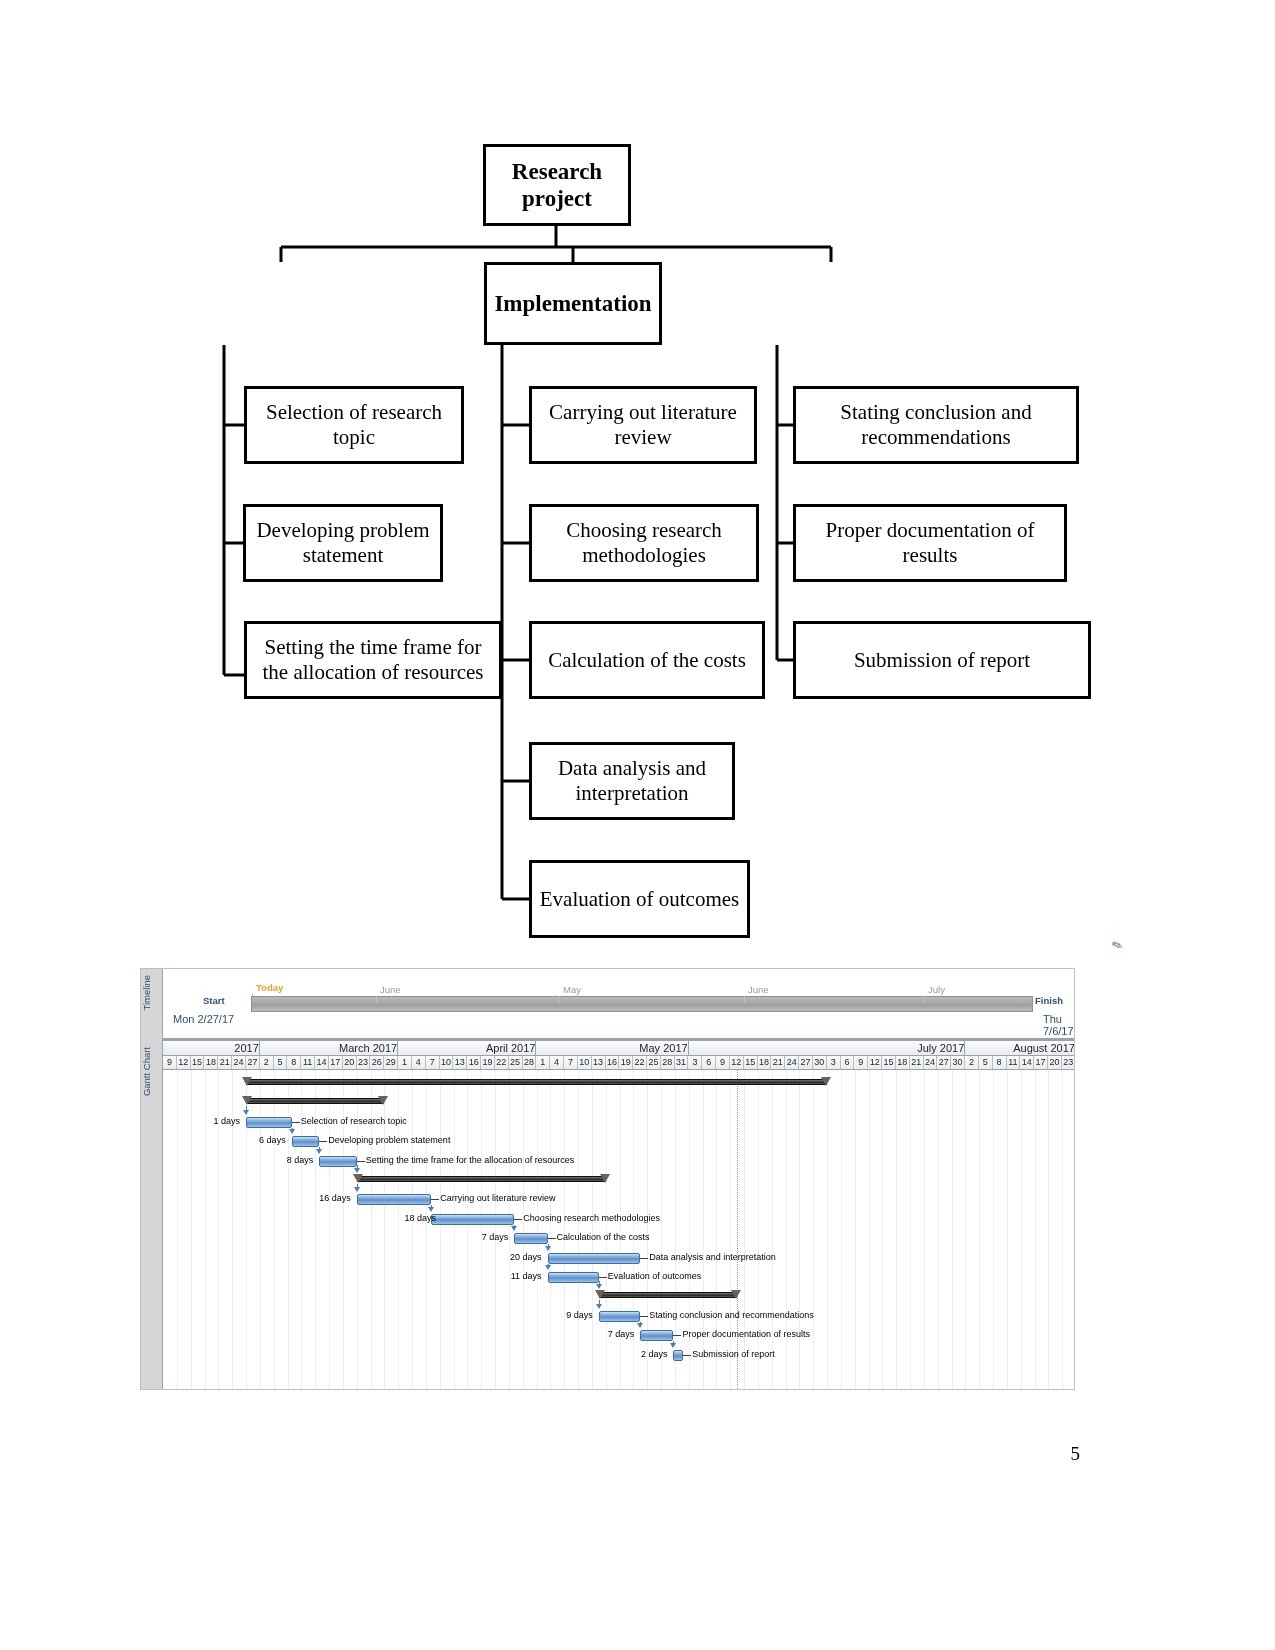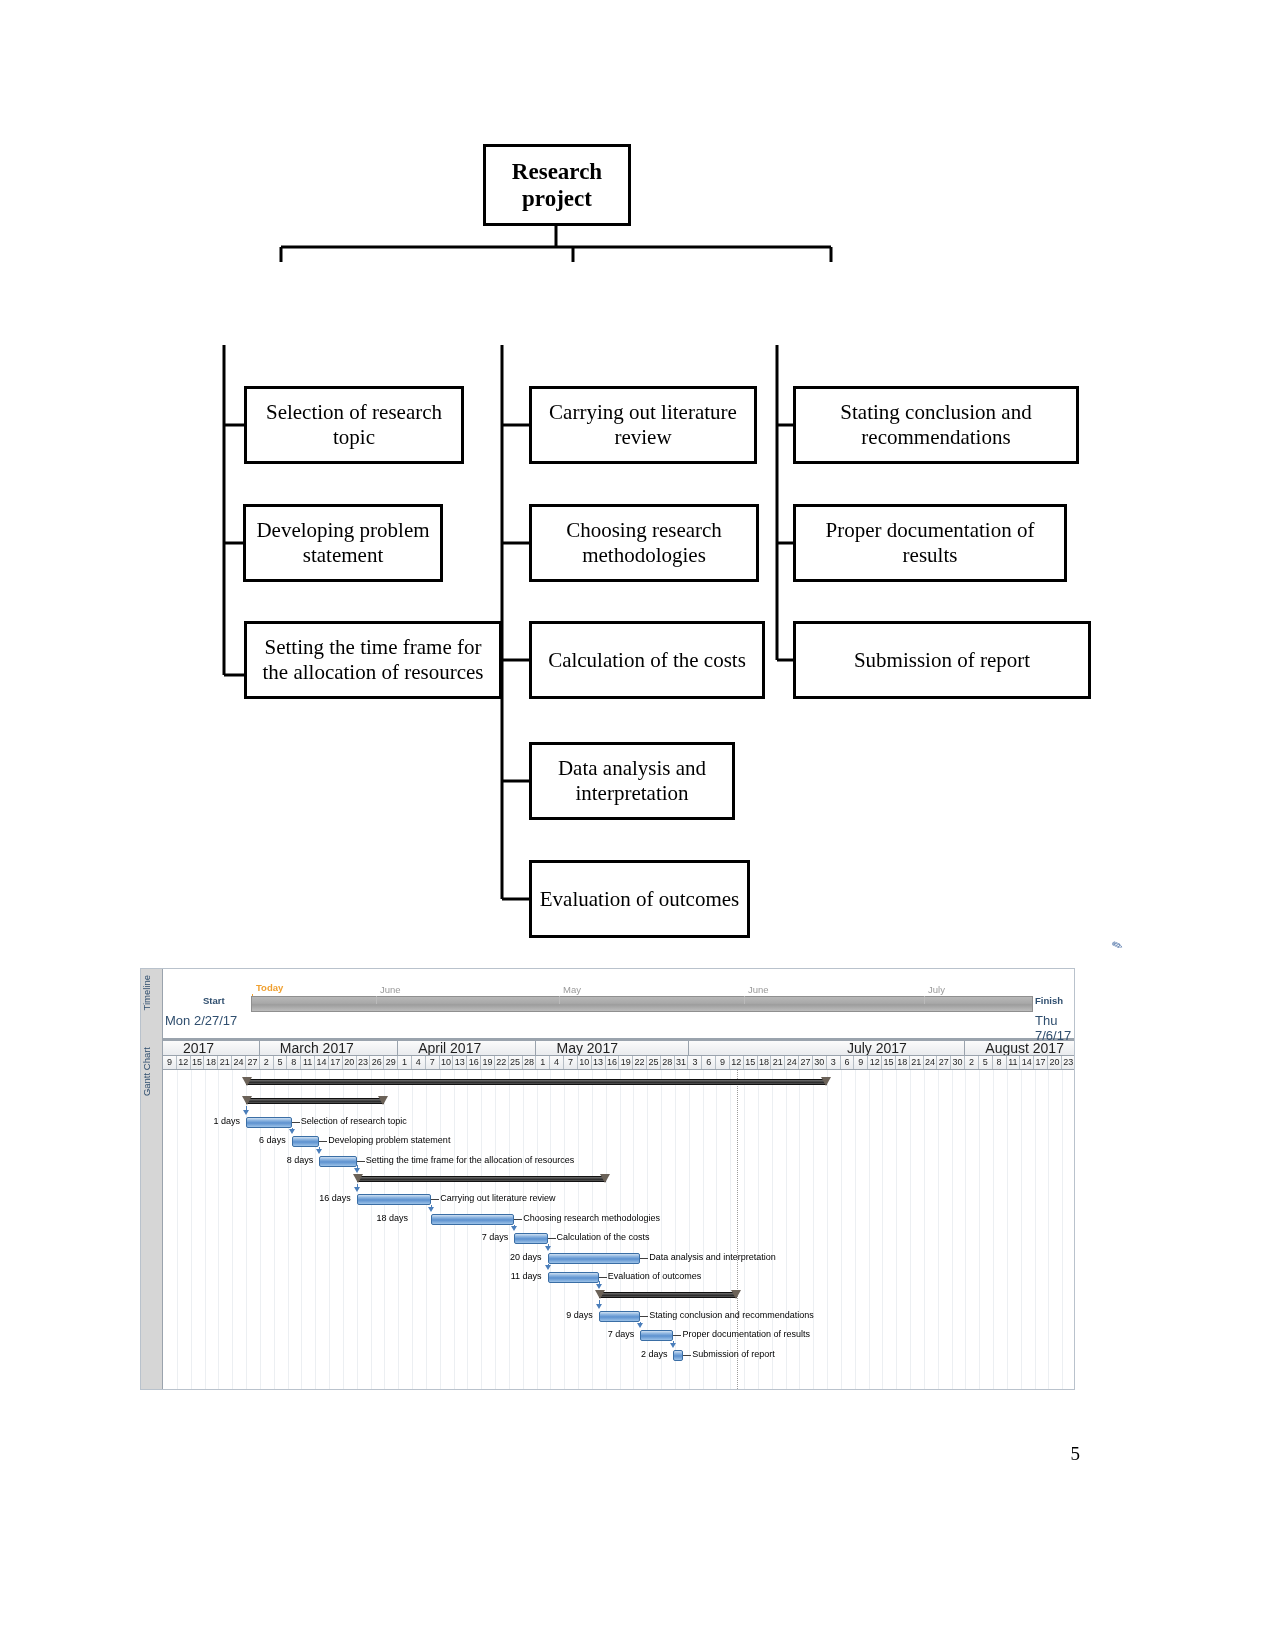--- a/index.html
+++ b/index.html
@@ -93,45 +93,46 @@
   #tl-today-tick {
     position: absolute; left: 89px; top: 25px;
     width: 1px; height: 6px; background: #f0a030;
   }
   .tl-end {
     position: absolute;
     font-size: 9.5px; color: #2f4e6e; font-weight: bold;
   }
   .tl-end-sub {
     position: absolute;
-    font-size: 13px; color: #2f4e6e;
+    font-size: 11px; color: #2f4e6e; margin-left: 8px;
   }
 
   
   #chart {
     position: absolute; left: 22px; top: 72px;
     width: 913px; height: 350px;
     background: #fff;
     overflow: hidden;
   }
   #hdr-years, #hdr-days {
     position: absolute; left: 0; width: 913px;
     box-sizing: border-box;
     background: linear-gradient(to bottom,#fbfbfb,#e9ebee);
     border-bottom: 1px solid #9aa3ad;
     display: flex;
   }
   #hdr-years { top: 0; height: 15px; }
   #hdr-days  { top: 15px; height: 14px; }
   .yr-cell {
     border-right: 1px solid #9aa3ad;
-    font-size: 14px; color: #1f1f1f;
+    font-size: 11px; color: #1f1f1f;
     padding-left: 20px; line-height: 14px;
     white-space: nowrap; overflow: hidden;
     box-sizing: border-box;
+    text-align: right;
   }
   .day-cell {
     border-right: 1px solid #b6bec6;
     font-size: 9px; color: #1f1f1f;
     line-height: 13px; text-align: center;
     box-sizing: border-box; flex: 0 0 auto;
   }
   #grid { position: absolute; left: 0; top: 29px; width: 913px; height: 321px; }
   .vline { position: absolute; top: 0; bottom: 0; width: 1px; background: #eceff2; }
   #today-line { position: absolute; top: 0; height: 300px; width: 1px; background: #d8a44f; }
@@ -196,20 +197,21 @@
 
       <path d="M777,345 L777,660"></path>
       <path d="M777,425 L793,425"></path>
       <path d="M777,543 L793,543"></path>
       <path d="M777,660 L793,660"></path>
     </g>
   </svg>
 
   <div class="wbs-box wbs-root" style="left:483px; top:144px; width:148px; height:82px;">Research project</div>
 
+  <div class="wbs-box wbs-phase" style="left:484px; top:262px; width:178px; height:83px;">Implementation</div>
 
   <div class="wbs-box wbs-task" style="left:244px; top:386px; width:220px; height:78px;">Selection of research topic</div>
   <div class="wbs-box wbs-task" style="left:243px; top:504px; width:200px; height:78px;">Developing problem statement</div>
   <div class="wbs-box wbs-task" style="left:244px; top:621px; width:258px; height:78px;">Setting the time frame for the allocation of resources</div>
 
   <div class="wbs-box wbs-task" style="left:529px; top:386px; width:228px; height:78px;">Carrying out literature review</div>
   <div class="wbs-box wbs-task" style="left:529px; top:504px; width:230px; height:78px;">Choosing research methodologies</div>
   <div class="wbs-box wbs-task" style="left:529px; top:621px; width:236px; height:78px;">Calculation of the costs</div>
   <div class="wbs-box wbs-task" style="left:529px; top:742px; width:206px; height:78px;">Data analysis and interpretation</div>
   <div class="wbs-box wbs-task" style="left:529px; top:860px; width:221px; height:78px;">Evaluation of outcomes</div>
@@ -424,21 +426,21 @@
           <div class="sumcap" style="left: 436.667px;"></div>
         </div>
         <div class="row" style="top: 120.4px;">
           <div class="taskbar" style="left: 193.667px; width: 74.7px;"></div>
           <div class="days" style="left: 133.667px; width: 54px;">16 days</div>
           <div class="lead" style="left: 268.367px; width: 8px;"></div>
           <div class="tname" style="left: 277.367px;">Carrying out literature review</div>
         </div>
         <div class="row" style="top: 139.8px;">
           <div class="taskbar" style="left: 268.367px; width: 83px;"></div>
-          <div class="days" style="left: 191px; width: 54px; text-align: right;">18 days</div>
+          <div class="days" style="left: 219px; width: 54px; text-align: right;">18 days</div>
           <div class="lead" style="left: 351.367px; width: 8px;"></div>
           <div class="tname" style="left: 360.367px;">Choosing research methodologies</div>
         </div>
         <div class="row" style="top: 159.2px;">
           <div class="taskbar" style="left: 351.367px; width: 33.2px;"></div>
           <div class="days" style="left: 291.367px; width: 54px;">7 days</div>
           <div class="lead" style="left: 384.567px; width: 8px;"></div>
           <div class="tname" style="left: 393.567px;">Calculation of the costs</div>
         </div>
         <div class="row" style="top: 178.6px;">

